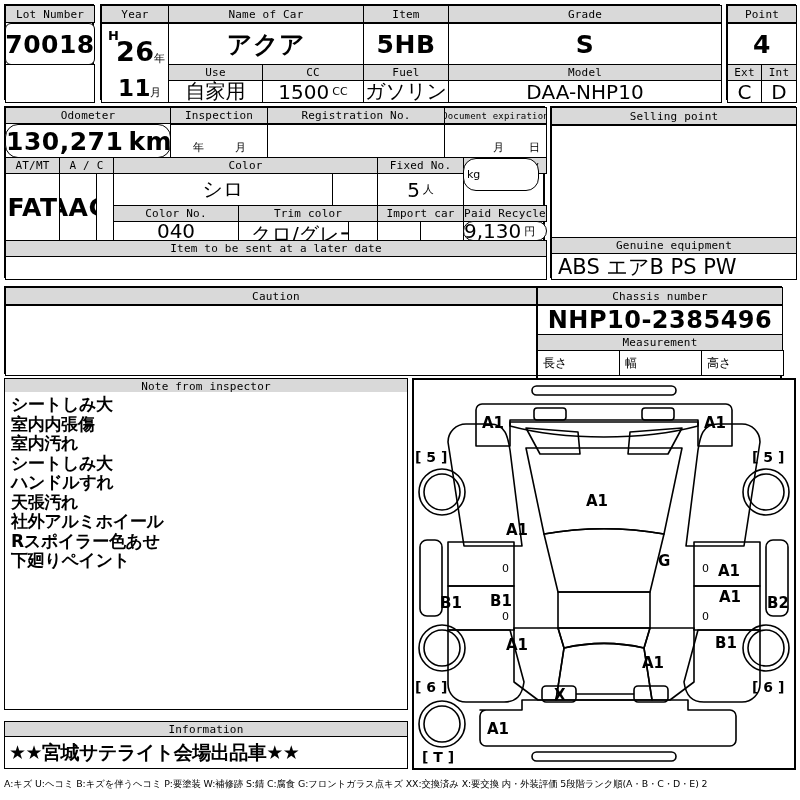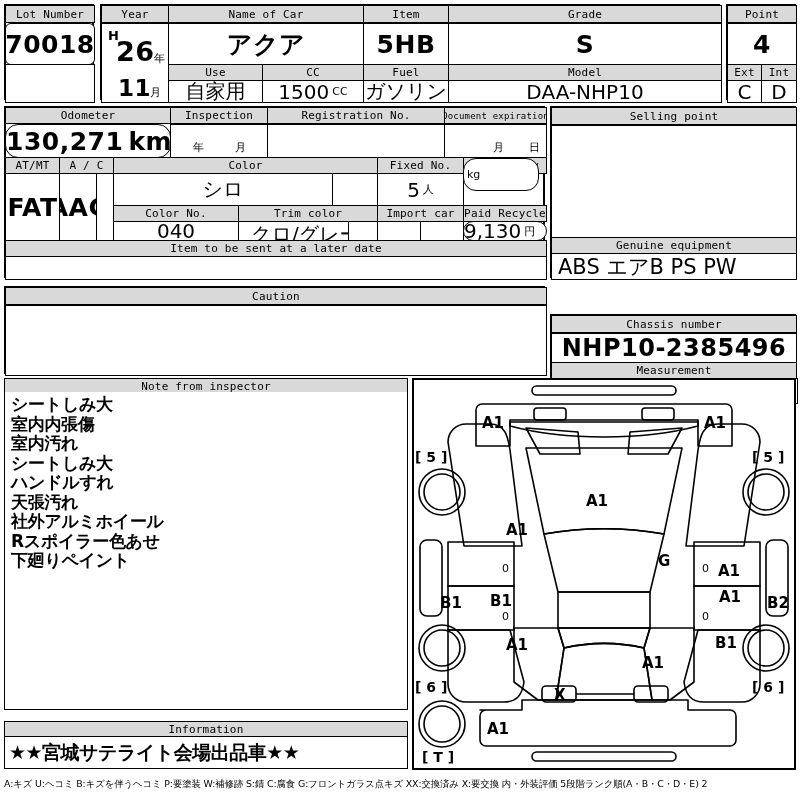--- a/index.html
+++ b/index.html
@@ -209,21 +209,21 @@
 
   <div class="bx" style="left:550px; top:106px; width:246px; height:172px;">
     <div class="hd" style="left:-1px; top:-1px; width:246px; height:18px;">Selling point</div>
     <div class="vl" style="left:-1px; top:17px; width:246px; height:113px;"></div>
     <div class="hd" style="left:-1px; top:129px; width:246px; height:17px;">Genuine equipment</div>
     <div class="vl" style="left:-1px; top:145px; width:246px; height:27px; padding-left:6px;">
       <span class="mid" style="font-size:21px;">ABS エアB PS PW</span>
     </div>
   </div>
 
-  <div class="bx" style="left:550px; top:286px; width:246px; height:104px;margin-top:28px;">
+  <div class="bx" style="left:536px; top:286px; width:246px; height:104px;">
     <div class="hd" style="left:-1px; top:-1px; width:246px; height:18px;">Chassis number</div>
     <div class="vl ctr" style="left:-1px; top:17px; width:246px; height:30px;">
       <span class="big" style="font-size:24px;">NHP10-2385496</span>
     </div>
     <div class="hd" style="left:-1px; top:46px; width:246px; height:17px;">Measurement</div>
     <div class="vl" style="left:-1px; top:62px; width:83px; height:26px; padding-left:5px;">
       <span class="jp" style="font-size:12px;">長さ</span>
     </div>
     <div class="vl" style="left:81px; top:62px; width:83px; height:26px; padding-left:5px;">
       <span class="jp" style="font-size:12px;">幅</span>

